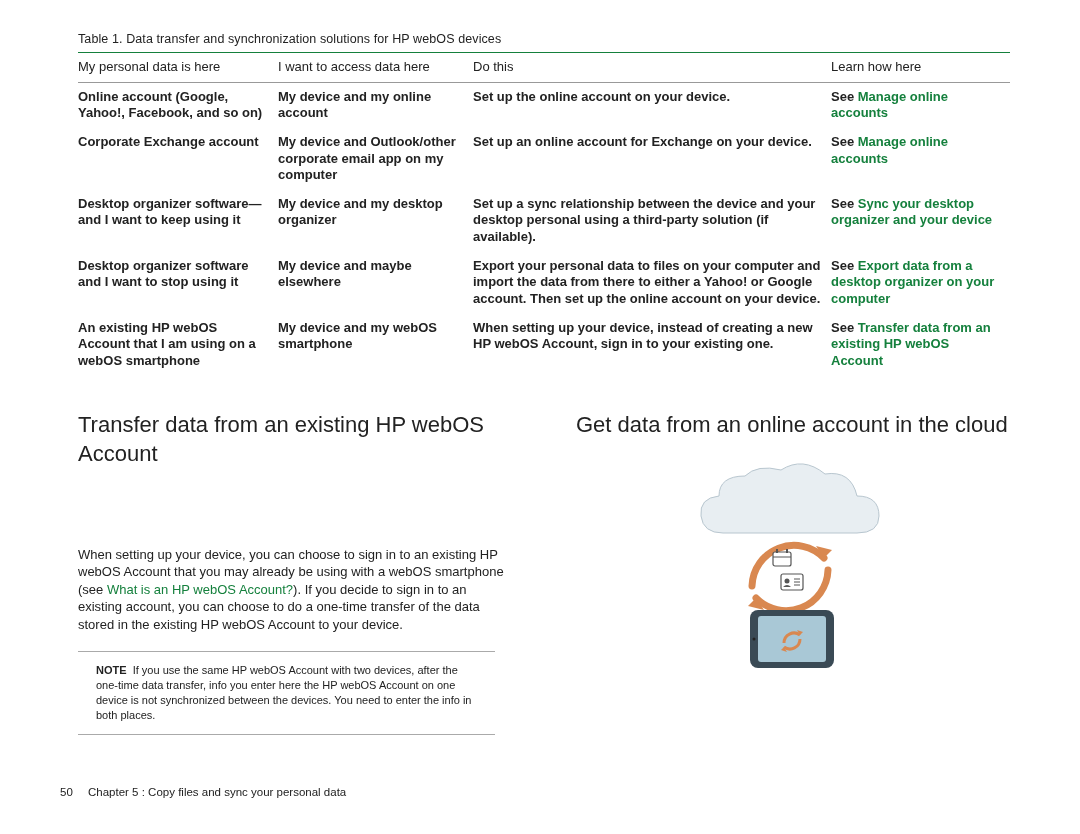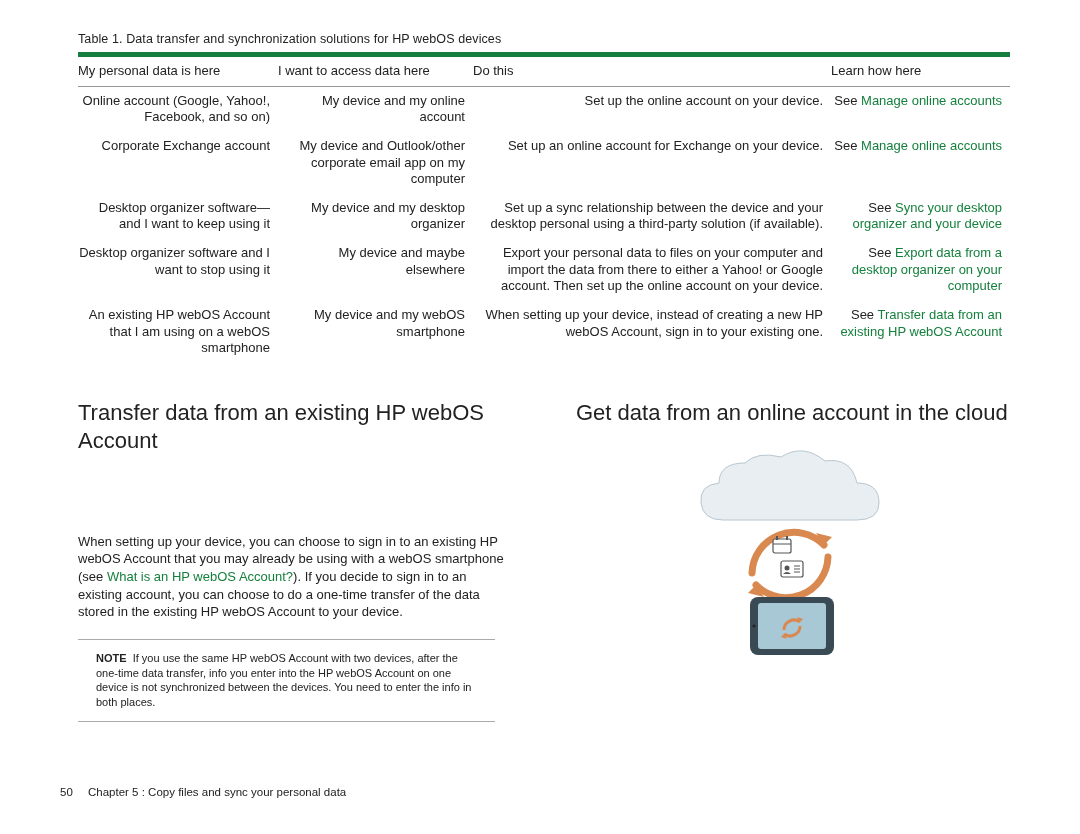--- a/index.html
+++ b/index.html
@@ -22,33 +22,34 @@
     margin-bottom: 6px;
     letter-spacing: 0.1px;
   }
   table {
     border-collapse: collapse;
     width: 100%;
     font-size: 13px;
     line-height: 1.28;
   }
   thead tr {
-    border-top: 5px solid #15803d;
+    border-top: 1px solid #15803d;
     border-bottom: 1px solid #999;
   }
   thead th {
     text-align: left;
     font-weight: 300;
     padding: 6px 8px 6px 0;
     vertical-align: top;
   }
   tbody td {
-    text-align: right;
+    text-align: left;
     padding: 6px 8px 6px 0;
     vertical-align: top;
+    font-weight: bold;
   }
   a.link {
     color: #15803d;
     text-decoration: none;
   }
   .col1 { width: 200px; }
   .col2 { width: 195px; }
   .col3 { width: 358px; }
   .col4 { width: auto; }
 
@@ -161,21 +162,21 @@
 
   <div class="columns">
     <div class="col">
       <h2>Transfer data from an existing HP webOS Account</h2>
       <div style="height:46px"></div>
       <p class="body-text">
         <span>When setting up your device, you can choose to sign in to an existing HP webOS Account that you may already be using with a webOS smartphone (see </span><a class="link">What is an HP webOS Account?</a><span>). If you decide to sign in to an existing account, you can choose to do a one-time transfer of the data stored in the existing HP webOS Account to your device.</span>
       </p>
       <hr class="hr">
       <p class="note">
-        <b>NOTE</b>&nbsp;&nbsp;<span>If you use the same HP webOS Account with two devices, after the one-time data transfer, info you enter into the HP webOS Account on one device is not synchronized between the devices. You need to enter the info in both places.</span>
+        <b>NOTE</b>&nbsp;&nbsp;<span>If you use the same HP webOS Account with two devices, after the one-time data transfer, info you enter here the HP webOS Account on one device is not synchronized between the devices. You need to enter the info in both places.</span>
       </p>
       <hr class="hr2">
     </div>
 
     <div class="col">
       <h2>Get data from an online account in the cloud</h2>
       <div class="illustration">
         <svg viewBox="0 0 280 215" width="280" height="215">
 
           <g>

